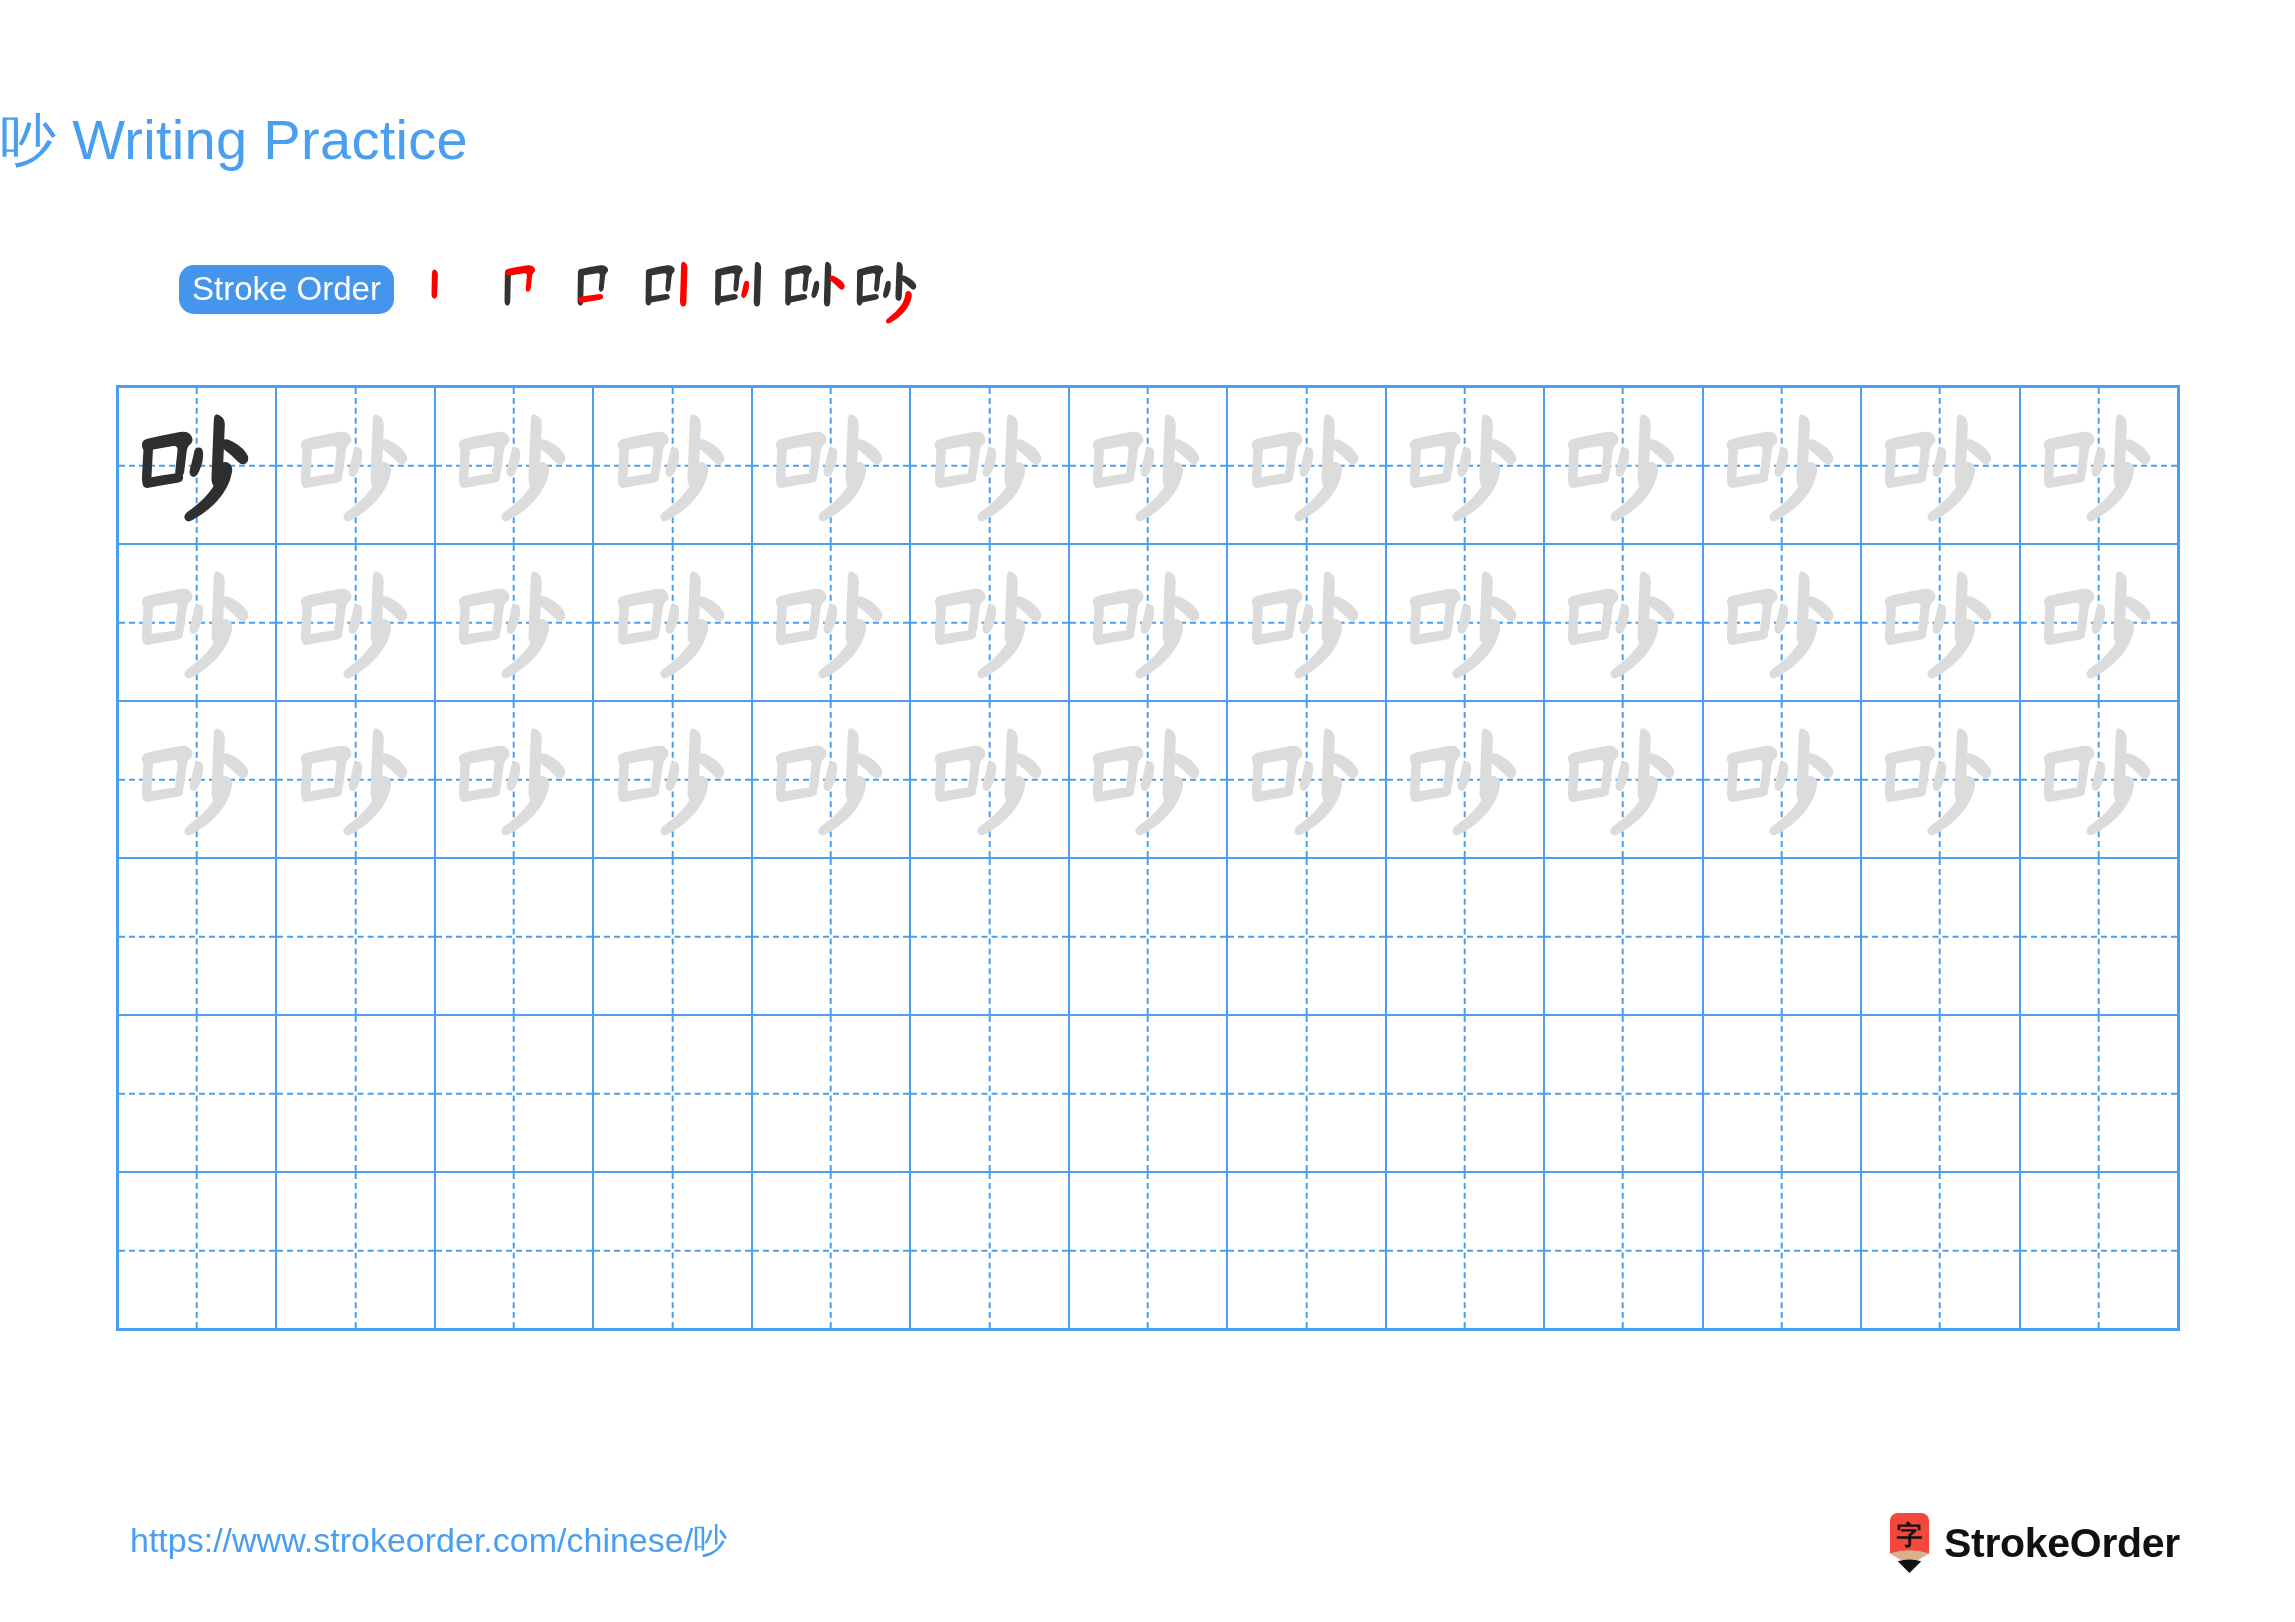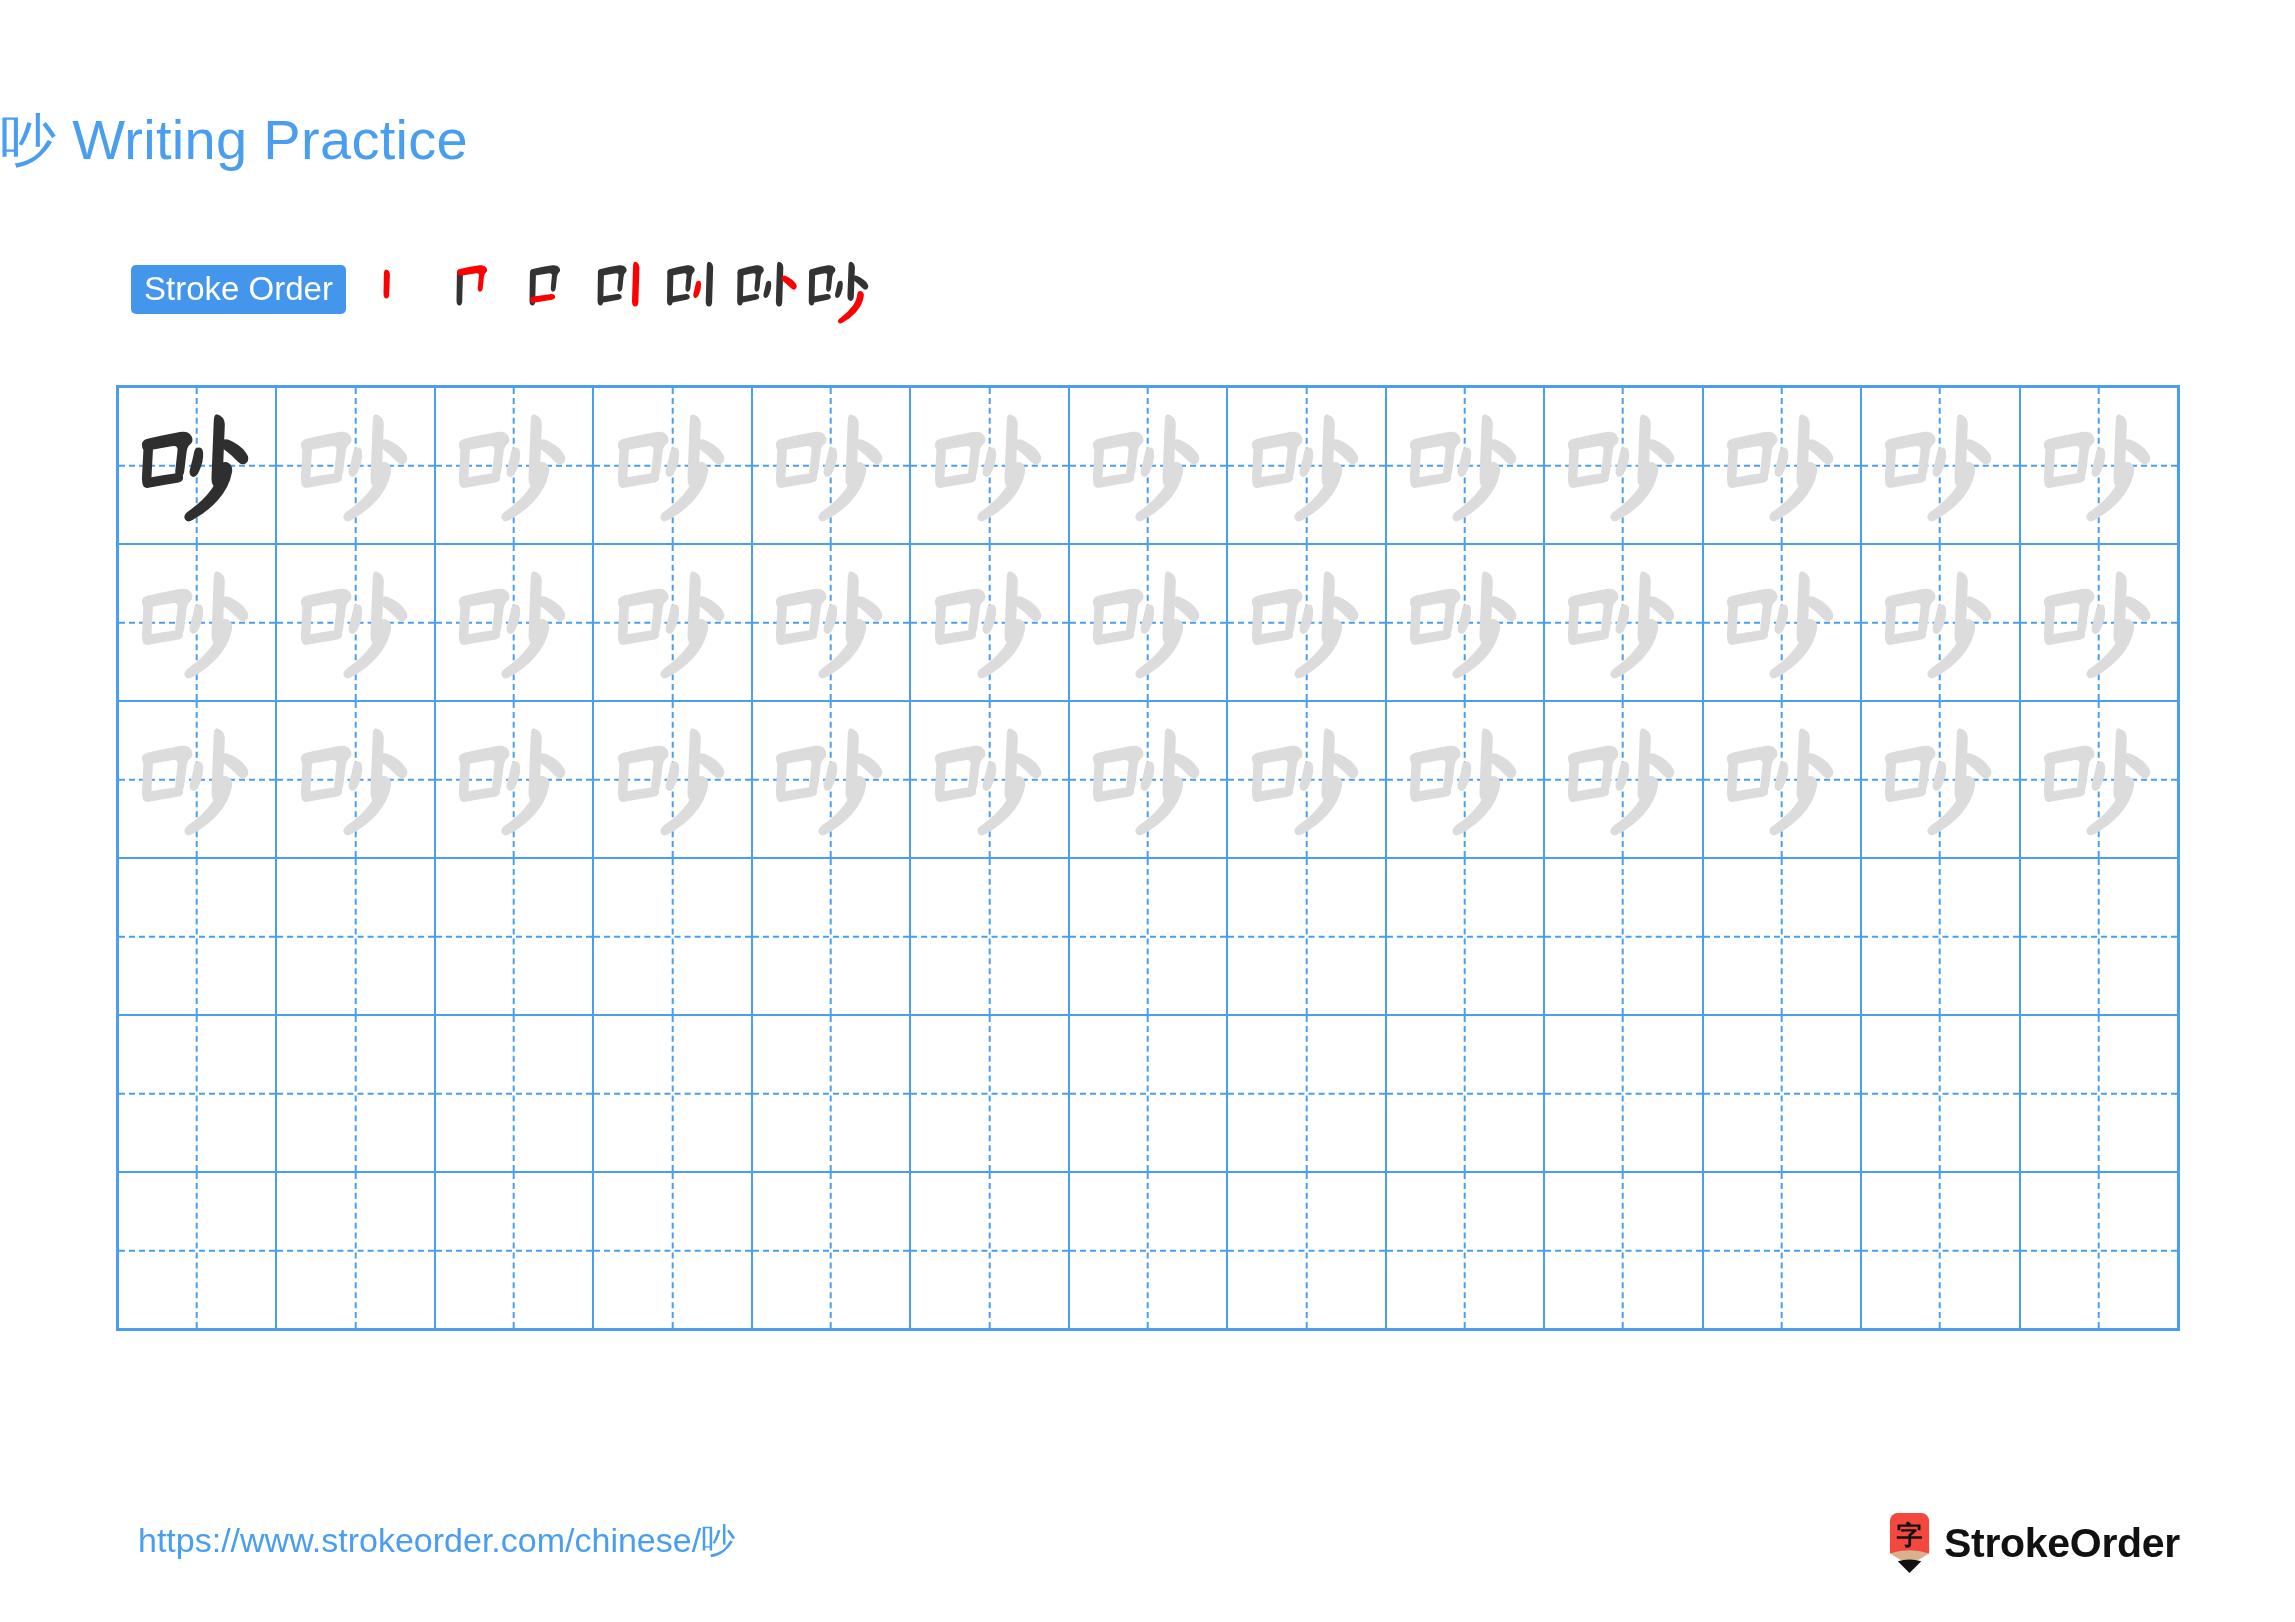--- a/index.html
+++ b/index.html
@@ -42,23 +42,24 @@
     display: flex;
     align-items: center;
   }
 
   .so-badge {
     background: #4396ec;
     color: #ffffff;
     font-size: 33px;
     font-weight: 400;
     padding: 6.5px 13px 9.2px 13px;
-    border-radius: 5px;
+    border-radius: 15px;
     line-height: 1;
     white-space: nowrap;
+    margin-left: 48px;
   }
 
   .so-steps {
     display: flex;
     align-items: flex-start;
     margin-left: 17px;
   }
 
   .so-step {
     width: 73px;
@@ -123,21 +124,21 @@
     display: flex;
     align-items: center;
     justify-content: center;
     z-index: 2;
   }
   .cell-glyph svg { width: 128px; height: 128px; display: block; }
 
   
   .footer-url {
     position: absolute;
-    left: 138px;
+    left: 130px;
     top: 1518px;
     font-size: 34px;
     color: #4a9ef0;
     white-space: nowrap;
   }
   .footer-url .han { font-family: "DejaVu Sans", sans-serif; }
 
   .brand {
     position: absolute;
     right: 115px;

